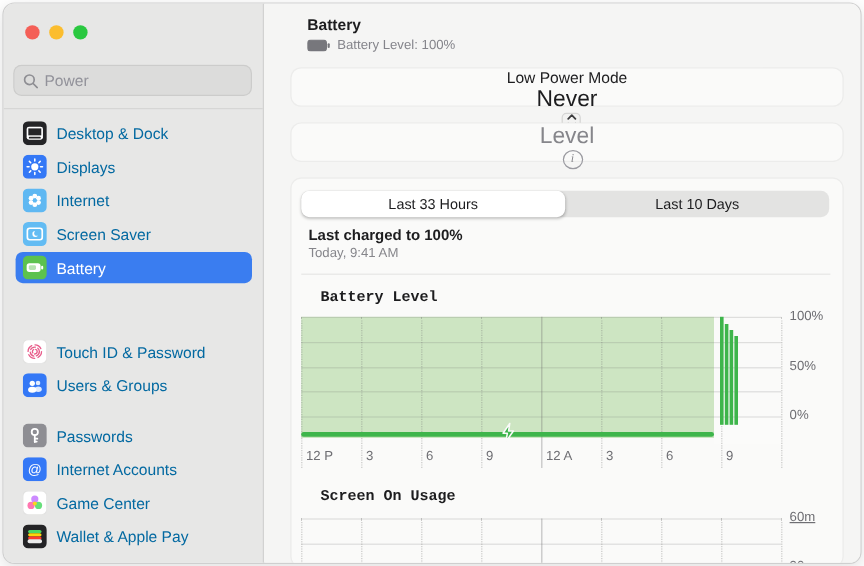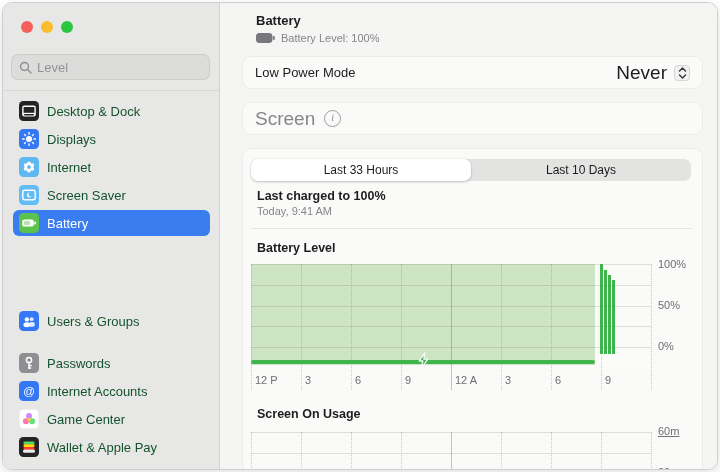--- a/index.html
+++ b/index.html
@@ -16,51 +16,51 @@
   .traffic { position:absolute; top:18px; left:18px; display:flex; gap:8px; }
   .tl { width:12px; height:12px; border-radius:50%; }
   .tl.red{ background:#f45f57; } .tl.yellow{ background:#fbbd2e; } .tl.green{ background:#2ac840; }
   .search { position:absolute; left:8px; top:51px; width:199px; height:26px;
     background:#dcdcdb; border:1px solid rgba(0,0,0,0.07); border-radius:7px;
     display:flex; align-items:center; padding:0 7px; gap:5px; }
   .search .ph { color:#92929a; font-size:13px; }
   .sb-divider { position:absolute; left:0; top:87px; width:100%; height:1px; background:#d6d6d5; }
   .sb-item { position:absolute; left:10px; width:197px; height:26px; border-radius:6px;
     display:flex; align-items:center; gap:8px; padding:0 6px; cursor:default; }
-  .sb-item .lbl { font-size:13px; color:#14532d; white-space:nowrap; }
+  .sb-item .lbl { font-size:13px; color:#0369a1; white-space:nowrap; }
   .sb-item.selected { background:#3a7df0; }
   .sb-item.selected .lbl { color:#ffffff; }
   .app-icon { width:20px; height:20px; flex:0 0 20px; }
   
   .main { position:absolute; left:218px; top:0; right:0; bottom:0; background:#f5f5f4; }
   .pane-title { position:absolute; left:35px; top:10px; font-size:13px; font-weight:bold; color:#1d1d1f; }
   .batt-line { position:absolute; left:35px; top:29px; display:flex; align-items:center; gap:6px; }
   .batt-line .txt { font-size:11px; color:#85858b; }
   .card { position:absolute; left:21px; width:461px; background:#fafaf9;
     border:1px solid rgba(0,0,0,0.055); border-radius:9px; }
-  .card.row { height:33px; display:flex; align-items:center; padding:0 12px; }
+  .card.row { height:33px; display:flex; align-items:center; padding:0 12px;flex-direction:column; }
   .card .row-label { font-size:13px; color:#1d1d1f; flex:1; }
   .card .row-value { font-size:19px; color:#1d1d1f; }
   .row-value.dim { color:#86868b; }
   .stepper { width:16px; height:16px; margin-left:7px; border-radius:4px; background:#f2f2f1;
     border:1px solid #d5d5d4; display:inline-flex; align-items:center; justify-content:center; }
   .info-btn { width:17px; height:17px; margin-left:9px; border-radius:50%;
     border:1.2px solid #9a9aa0; color:#86868b; font-size:10px; line-height:14px;
     text-align:center; font-family:"Liberation Serif","DejaVu Serif",serif; font-style:italic; }
   
   #usage-card { top:145px; height:325px; }
   .segmented { position:absolute; left:8px; top:10px; width:440px; height:22px;
     background:#e3e3e2; border-radius:7px; display:flex; }
   .seg { flex:1; display:flex; align-items:center; justify-content:center;
     font-size:12px; color:#1d1d1f; border-radius:7px; }
   .seg.selected { background:#ffffff; box-shadow:0 1px 2.5px rgba(0,0,0,0.22), 0 0 0 0.5px rgba(0,0,0,0.04); }
   .lc-title { position:absolute; left:14px; top:40px; font-size:12.5px; font-weight:bold; color:#1d1d1f; }
   .lc-sub   { position:absolute; left:14px; top:56px; font-size:11px; color:#86868b; }
   .hline    { position:absolute; left:8px; right:10px; top:79px; height:1px; background:rgba(0,0,0,0.08); }
-  .chart-title { position:absolute; left:14px; font-size:12.5px; font-weight:bold; color:#1d1d1f; }
+  .chart-title { position:absolute; left:24px; font-size:12.5px; font-weight:bold; color:#1d1d1f;font-family:Liberation Mono, monospace; }
   #bl-title { top:92px; }  #su-title { top:258px; }
   .plot { position:absolute; left:8px; width:400px; }
   #bl-plot { top:115px; height:83px; }
   #su-plot { top:283px; height:42px; }
   .h-grid { position:absolute; left:0; width:100%; height:1px; background:rgba(110,110,110,0.20); z-index:3; }
   .v-tick { position:absolute; top:0; width:0; border-left:1px dotted rgba(110,110,110,0.35); z-index:3; }
   .v-tick.solid { border-left:1px solid rgba(110,110,110,0.40); }
   #bl-fill { position:absolute; left:0; top:0; height:101px; background:#cde5c2; z-index:1; }
   .bl-bar { position:absolute; background:#3eb54b; width:3px; z-index:4; }
   #white-tail { position:absolute; top:83px; height:23px; background:#fbfbfa; z-index:2; }
@@ -80,21 +80,21 @@
       <div class="tl red"></div>
       <div class="tl yellow"></div>
       <div class="tl green"></div>
     </div>
 
     <div class="search">
       <svg width="13" height="13" viewBox="0 0 13 13">
         <circle cx="5.5" cy="5.5" r="4" fill="none" stroke="#8e8e93" stroke-width="1.4"></circle>
         <line x1="8.6" y1="8.6" x2="12" y2="12" stroke="#8e8e93" stroke-width="1.4" stroke-linecap="round"></line>
       </svg>
-      <span class="ph">Level</span>
+      <span class="ph">Power</span>
     </div>
     <div class="sb-divider"></div>
 
     <div class="sb-item" style="top:95px">
       <svg class="app-icon" viewBox="0 0 20 20">
         <rect width="20" height="20" rx="4.5" fill="#242426"></rect>
         <rect x="3.2" y="4.6" width="13.6" height="10.8" rx="2" fill="#ffffff"></rect>
         <rect x="4.6" y="6" width="10.8" height="5.8" fill="#242426"></rect>
         <rect x="5" y="13" width="10" height="1.4" rx="0.7" fill="#242426"></rect>
       </svg>
@@ -149,20 +149,31 @@
       <svg class="app-icon" viewBox="0 0 20 20">
         <rect width="20" height="20" rx="4.5" fill="#5cc24e"></rect>
         <rect x="3.2" y="6.4" width="11.6" height="7.2" rx="2.2" fill="#ffffff"></rect>
         <rect x="5" y="8.1" width="6" height="3.8" rx="1.2" fill="#5cc24e" opacity="0.45"></rect>
         <rect x="15.3" y="8.5" width="1.7" height="3" rx="0.85" fill="#ffffff"></rect>
       </svg>
       <span class="lbl">Battery</span>
     </div>
 
 
+    <div class="sb-item" style="top:277px">
+      <svg class="app-icon" viewBox="0 0 20 20">
+        <rect width="20" height="20" rx="4.5" fill="#ffffff" stroke="#e2e2e1"></rect>
+        <g fill="none" stroke="#e85c8a" stroke-width="1.1" stroke-linecap="round">
+          <circle cx="10" cy="10" r="2" stroke-dasharray="3 1.6"></circle>
+          <circle cx="10" cy="10" r="3.8" stroke-dasharray="4.5 2.2"></circle>
+          <circle cx="10" cy="10" r="5.6" stroke-dasharray="6 2.8"></circle>
+        </g>
+      </svg>
+      <span class="lbl">Touch ID &amp; Password</span>
+    </div>
 
     <div class="sb-item" style="top:305px">
       <svg class="app-icon" viewBox="0 0 20 20">
         <rect width="20" height="20" rx="4.5" fill="#3478f6"></rect>
         <circle cx="12.7" cy="8.2" r="1.9" fill="#ffffff" opacity="0.85"></circle>
         <ellipse cx="12.9" cy="13.4" rx="2.9" ry="2.3" fill="#ffffff" opacity="0.85"></ellipse>
         <circle cx="7.9" cy="8.4" r="2.2" fill="#ffffff"></circle>
         <ellipse cx="7.9" cy="13.8" rx="3.5" ry="2.5" fill="#ffffff"></ellipse>
       </svg>
       <span class="lbl">Users &amp; Groups</span>
@@ -225,21 +236,21 @@
       <span class="row-value">Never</span>
       <span class="stepper">
         <svg width="9" height="12" viewBox="0 0 9 12">
           <path d="M1.5 4 L4.5 1 L7.5 4" fill="none" stroke="#3c3c3e" stroke-width="1.5" stroke-linecap="round" stroke-linejoin="round"></path>
           <path d="M1.5 8 L4.5 11 L7.5 8" fill="none" stroke="#3c3c3e" stroke-width="1.5" stroke-linecap="round" stroke-linejoin="round"></path>
         </svg>
       </span>
     </div>
 
     <div class="card row" style="top:99px">
-      <span class="row-value dim">Screen</span>
+      <span class="row-value dim">Level</span>
       <span class="info-btn">i</span>
     </div>
 
     <div class="card" id="usage-card">
       <div class="segmented">
         <div class="seg selected">Last 33 Hours</div>
         <div class="seg">Last 10 Days</div>
       </div>
 
       <div class="lc-title">Last charged to 100%</div>

